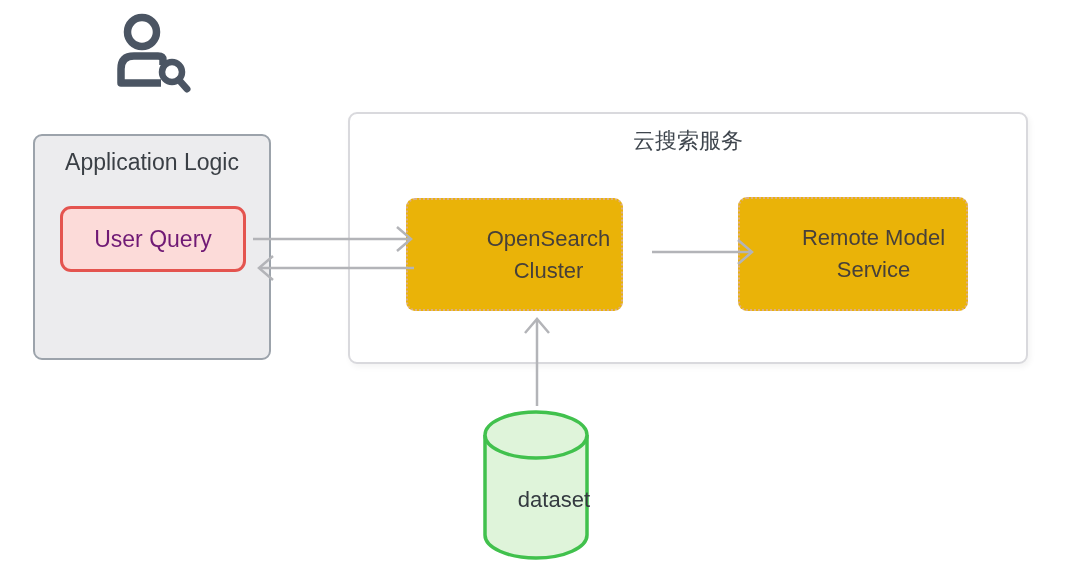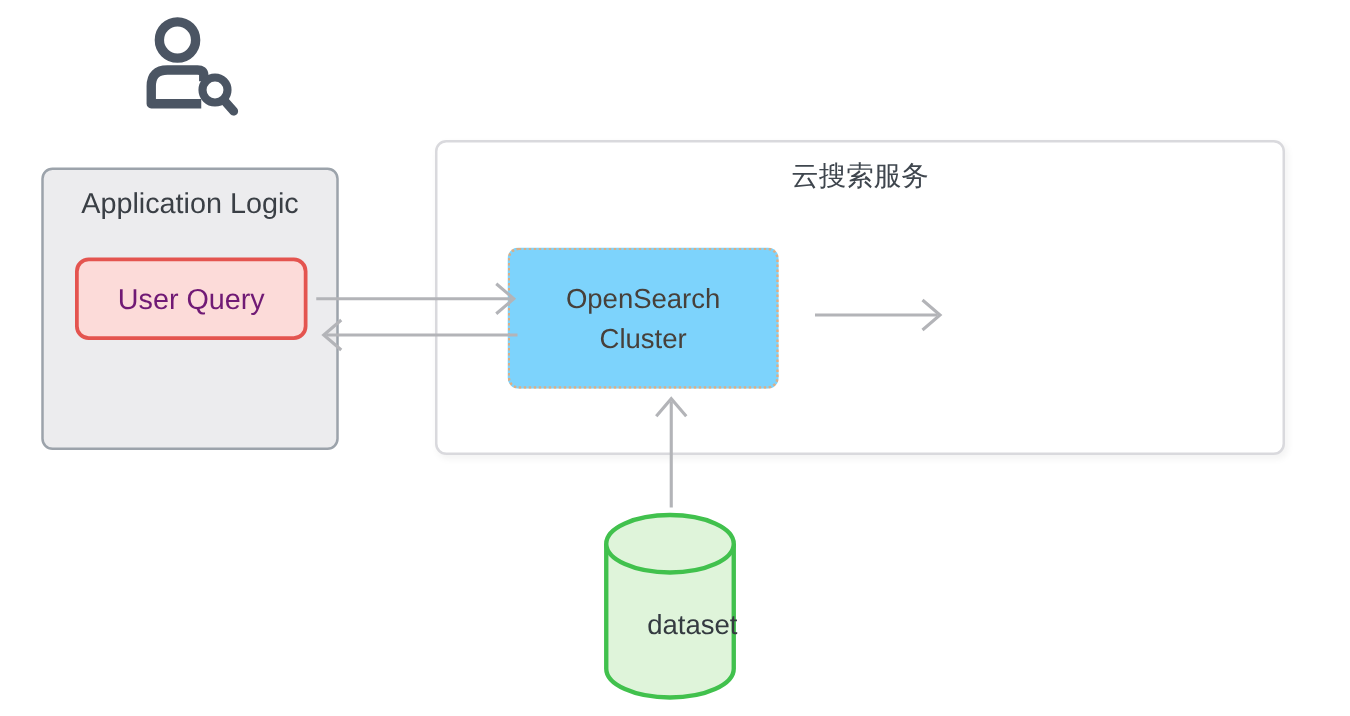--- a/index.html
+++ b/index.html
@@ -61,27 +61,27 @@
   }
   .cloud-title {
     position: absolute;
     left: 0; top: 12px; width: 100%;
     text-align: center;
     font-size: 22px;
     color: #3f464e;
   }
   .service-box {
     position: absolute;
-    background: #7dd3fc;
+    background: #eab308;
     border: 2px dotted #dcae85;
     border-radius: 9px;
     box-sizing: border-box;
     display: flex;
     align-items: center;
-    justify-content: center;
+    justify-content: flex-end;
     text-align: center;
     font-size: 22px;
     line-height: 32px;
     color: #47403a;
   }
   .opensearch-box { left: 56px; top: 84px; width: 217px; height: 113px; }
   .remote-box     { left: 388px; top: 83px; width: 230px; height: 114px; }
   .opensearch-box .svc-label { width: 145px; }
   .remote-box .svc-label { width: 185px; }
 
@@ -118,20 +118,23 @@
     </div>
   </div>
 
   <div class="abs cloud-container">
     <div class="cloud-title">云搜索服务</div>
 
     <div class="service-box opensearch-box">
       <span class="svc-label">OpenSearch Cluster</span>
     </div>
 
+    <div class="service-box remote-box">
+      <span class="svc-label">Remote Model Service</span>
+    </div>
   </div>
 
   <svg class="abs" style="left:482px; top:409px;" width="108" height="152" viewBox="0 0 108 152">
     <path d="M 3,26 L 3,126 A 51,23 0 0 0 105,126 L 105,26" fill="#dff4da" stroke="#41c14d" stroke-width="3.5"></path>
     <ellipse cx="54" cy="26" rx="51" ry="23" fill="#dff4da" stroke="#41c14d" stroke-width="3.5"></ellipse>
   </svg>
   <div class="abs dataset-label">dataset</div>
 
   <svg class="abs overlay" width="1080" height="573" viewBox="0 0 1080 573">
     <g stroke="#b3b4b8" stroke-width="2.5" fill="none">

